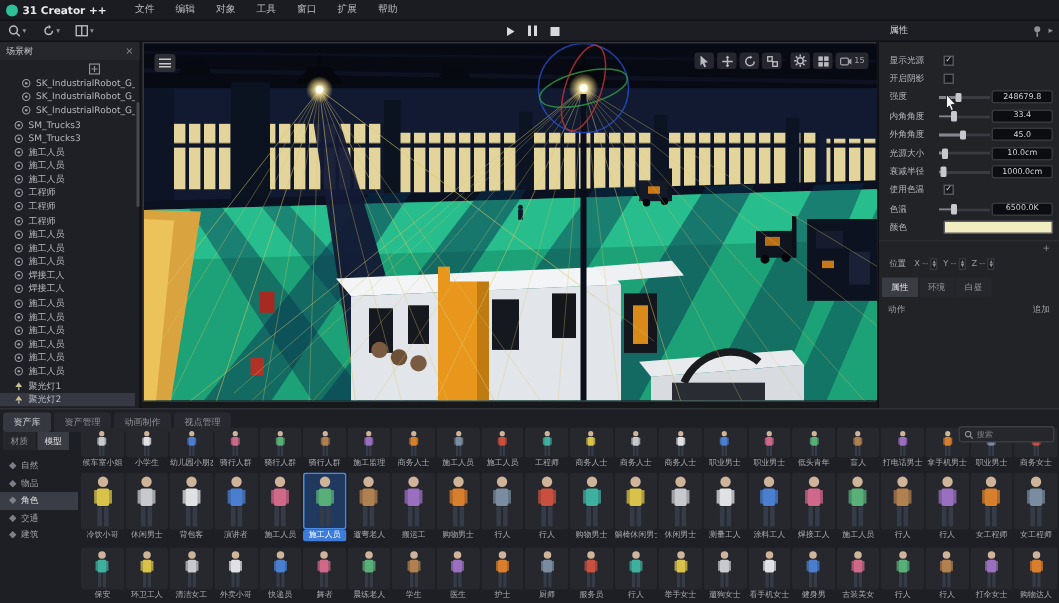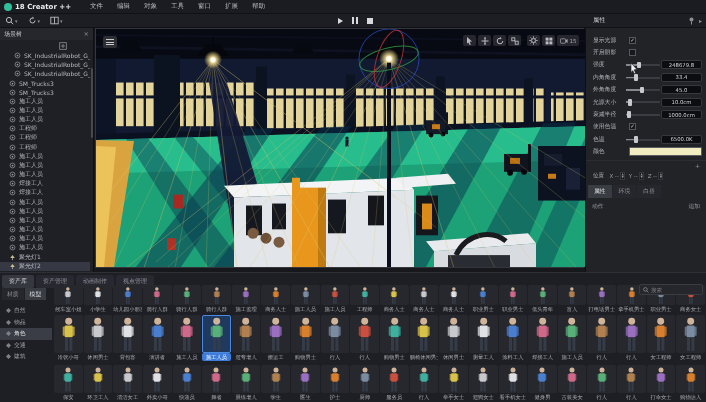--- a/index.html
+++ b/index.html
@@ -113,21 +113,21 @@
   .cell.sel .thumb { background:#20395f; outline:1px solid #4a8ae0; outline-offset:-1px; }
   .cell.sel .lbl { background:#3d7cd8; color:#fff; border-radius:2px; }
 </style>
 </head>
 <body>
 
 <div id="app">
 
   <div class="menubar">
     <span class="logo-dot"></span>
-    <span class="logo-text">18 Creator ++</span>
+    <span class="logo-text">31 Creator ++</span>
     <span style="display:flex;">
         <span class="menu-item">文件</span>
         <span class="menu-item">编辑</span>
         <span class="menu-item">对象</span>
         <span class="menu-item">工具</span>
         <span class="menu-item">窗口</span>
         <span class="menu-item">扩展</span>
         <span class="menu-item">帮助</span>
       </span>
   </div>

